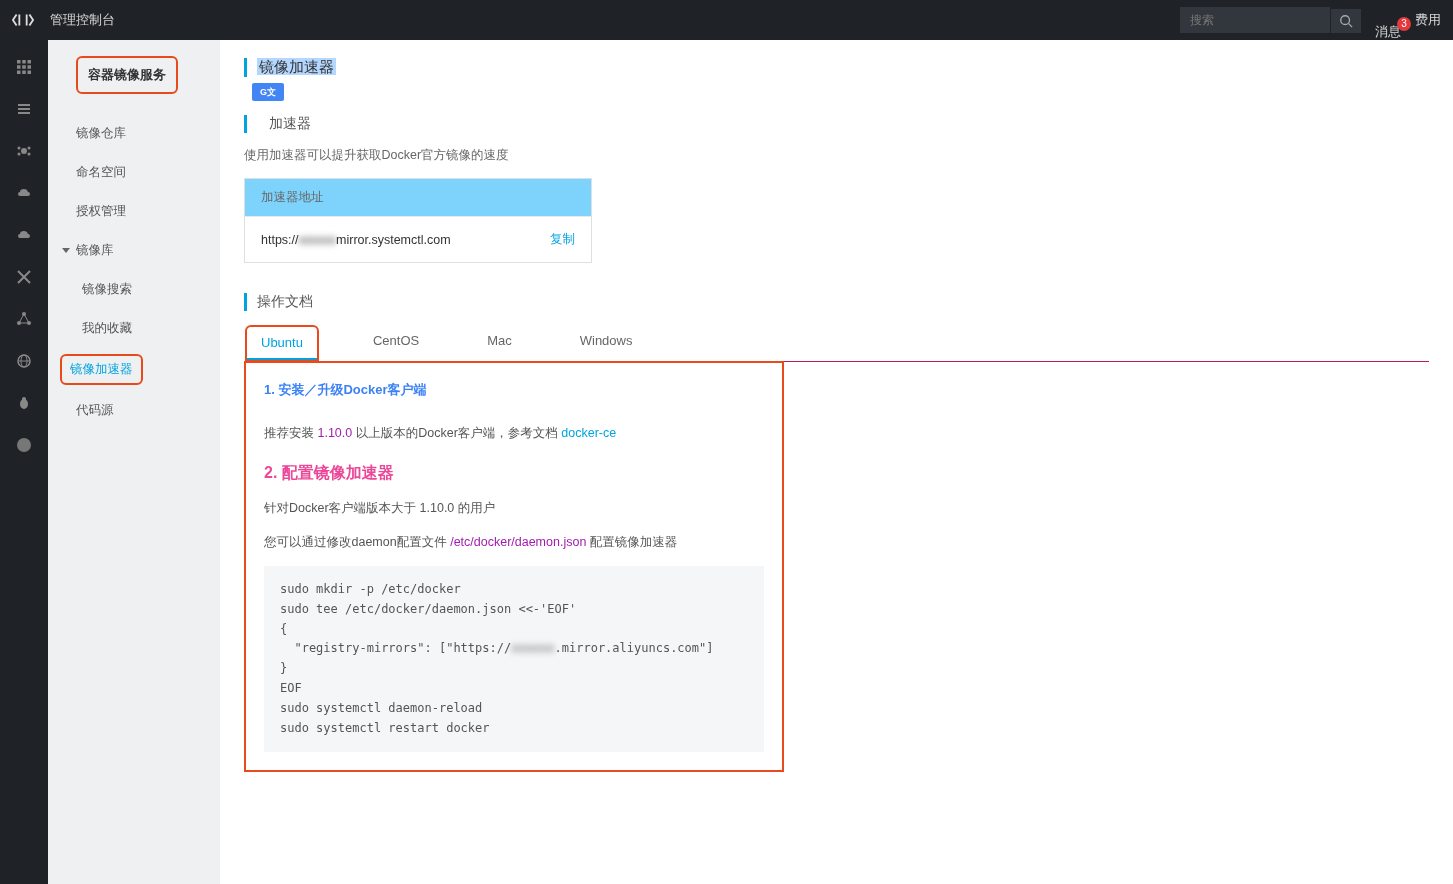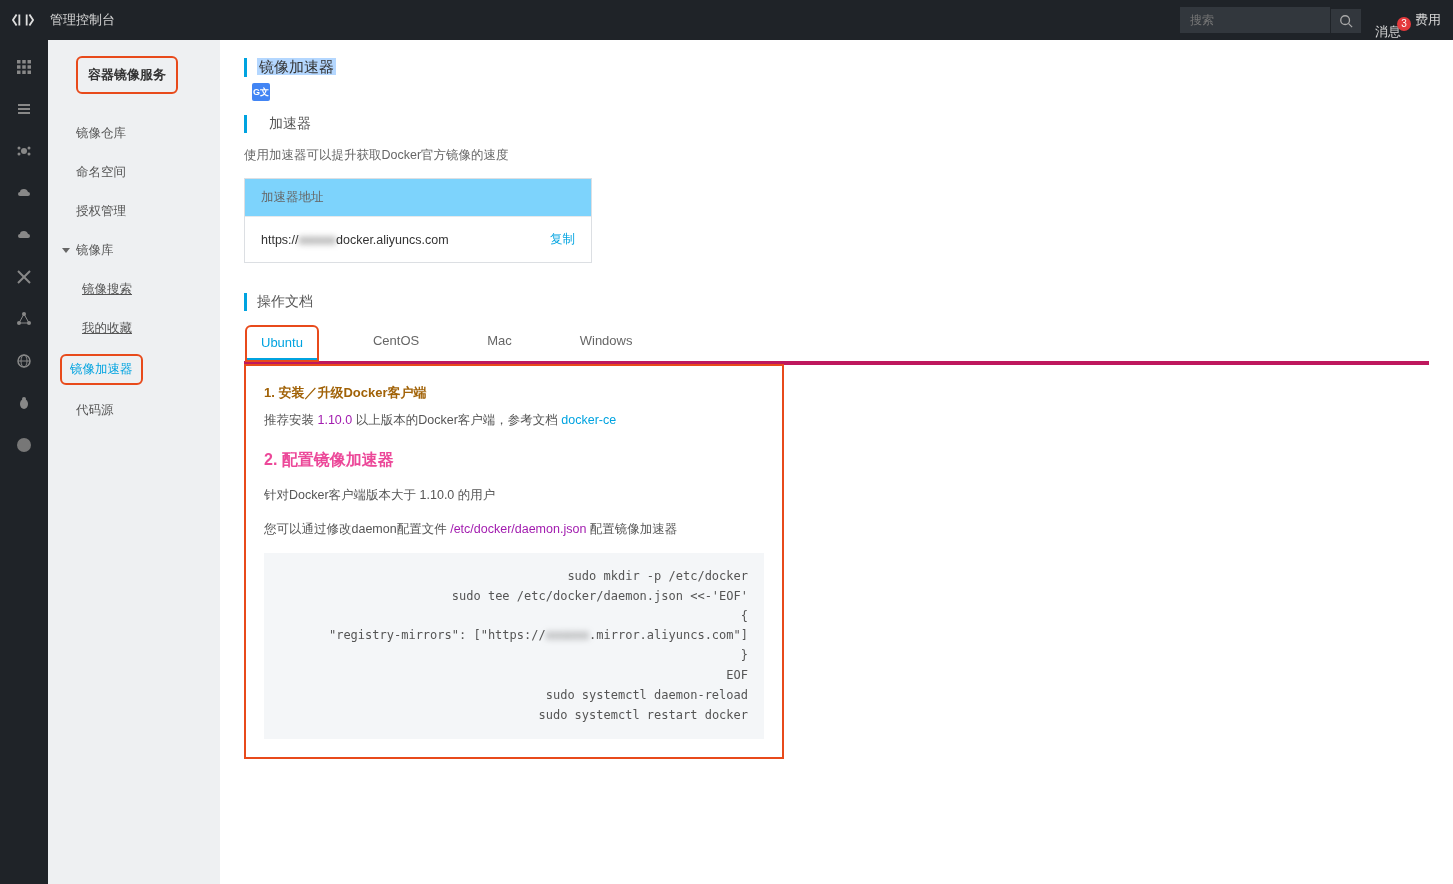--- a/index.html
+++ b/index.html
@@ -25,54 +25,54 @@
     .rail-item.grid svg { width: 14px; height: 14px; }
     .rail-dot { width: 14px; height: 14px; border-radius: 50%; background: #777; }
     
     .side-nav { width: 172px; background: #eef0f2; padding-top: 16px; }
     .side-title-wrap { padding: 0 12px 6px 28px; }
     .side-title { display: inline-block; border: 2px solid #e84a1b; border-radius: 6px; padding: 8px 10px; font-weight: 600; color: #333; font-size: 13px; }
     .side-nav-list { margin-top: 14px; }
     .side-item { padding: 11px 10px 11px 28px; font-size: 12.5px; color: #555; cursor: pointer; }
     .side-item.group { display:flex; align-items:center; gap:6px; padding-left: 14px; color:#555; }
     .side-item.group .chev { width:0; height:0; border-left:4px solid transparent; border-right:4px solid transparent; border-top:5px solid #666; }
-    .side-item.sub { padding-left: 34px; text-decoration: underline; }
+    .side-item.sub { padding-left: 34px; }
     .side-item.active-wrap { padding: 6px 12px; }
     .side-item-active { display:inline-block; border: 2px solid #e84a1b; border-radius: 6px; padding: 5px 8px; color: #00a3e0; font-size: 12.5px; }
     
     .main { flex: 1; padding: 18px 24px; overflow-y: auto; }
     .page-head { display:flex; flex-direction:column; gap:6px; margin-bottom: 14px; }
     .page-title-line { border-left: 3px solid #00a3e0; padding-left: 10px; }
     .page-title-hl { background: #b4d7ff; color: #333; font-size: 15px; padding: 0 2px; }
-    .translate-ico { width:18px; height:18px; background:#4285f4; border-radius:2px; display:flex; align-items:center; justify-content:center; color:#fff; font-size:9px; font-weight:bold; margin-left:8px; }
+    .translate-ico { width:32px; height:18px; background:#4285f4; border-radius:2px; display:flex; align-items:center; justify-content:center; color:#fff; font-size:9px; font-weight:bold; margin-left:8px; }
     
     .sec-header { border-left: 3px solid #00a3e0; padding-left: 22px; font-size: 14px; color:#555; margin: 8px 0 14px 0; }
     .sec-desc { font-size: 12.5px; color: #666; margin-bottom: 14px; }
     
     .accel-box { width: 348px; border: 1px solid #dcdfe3; }
     .accel-head { background: #7dd3fc; padding: 10px 16px; font-size: 12.5px; color:#666; border-bottom:1px solid #e6e9ec; }
     .accel-body { padding: 14px 16px; display:flex; justify-content: space-between; align-items:center; font-size:12.5px; }
     .accel-url { color:#333; }
     .accel-url .blur { filter: blur(3px); }
     .accel-copy { color: #00a3e0; cursor:pointer; }
     
     .doc-header { border-left: 3px solid #00a3e0; padding-left: 10px; font-size: 14px; color:#555; margin: 30px 0 14px 0; }
-    .tabs { display:flex; gap: 40px; border-bottom: 4px solid #be185d; padding-left: 1px; margin-bottom: 0; }
+    .tabs { display:flex; gap: 40px; border-bottom: 1px solid #be185d; padding-left: 1px; margin-bottom: 0; }
     .tab-outer { border: 2px solid transparent; border-radius: 6px 6px 0 0; padding: 0; }
     .tab-outer.marked { border-color: #e84a1b; border-bottom: 2px solid #e84a1b; margin-bottom:-1px; }
     .tab { padding: 8px 14px; font-size: 13px; color:#666; cursor:pointer; }
     .tab.active { color:#00a3e0; border-bottom: 2px solid #00a3e0; }
     
     .doc-area { border: 2px solid #e84a1b; border-top: 2px solid #e84a1b; padding: 18px; margin-top: -1px; width: 540px; }
-    .doc-h { font-size: 13px; font-weight: 600; color:#a16207; margin-bottom: 8px; }
+    .doc-h { font-size: 13px; font-weight: 600; color:#3b82f6; margin-bottom: 24px; }
     .doc-p { font-size: 12.5px; color:#555; margin-bottom: 14px; line-height:1.6; }
     .doc-red { color: #a21caf; margin-top: 44px; }
     .doc-link { color: #00a3e0; cursor:pointer; }
     .doc-h2 { font-size: 16px; font-weight: 600; color:#ec4899; margin: 20px 0 14px 0; }
-    .code-block { background: #f4f6f8; padding: 14px 16px; font-family: "Menlo", "Consolas", monospace; font-size: 12px; color: #555; line-height: 1.65; white-space: pre; overflow-x:auto;text-align:right; }
+    .code-block { background: #f4f6f8; padding: 14px 16px; font-family: "Menlo", "Consolas", monospace; font-size: 12px; color: #555; line-height: 1.65; white-space: pre; overflow-x:auto; }
     .code-block .blur { filter: blur(3px); }
   </style>
 </head>
 <body>
 
 <div class="top-bar">
   <div class="top-bar-logo">
     <svg viewBox="0 0 24 14">
         <path d="M5 1 L1 7 L5 13 M8 1 L8 13 M19 1 L23 7 L19 13 M16 1 L16 13" stroke="#ddd" stroke-width="2" fill="none"></path>
       </svg>
@@ -199,21 +199,21 @@
       </div>
       <div class="translate-ico">G文</div>
     </div>
 
     <div class="sec-header">加速器</div>
     <div class="sec-desc">使用加速器可以提升获取Docker官方镜像的速度</div>
 
     <div class="accel-box">
       <div class="accel-head">加速器地址</div>
       <div class="accel-body">
-        <span class="accel-url"><span>https://</span><span class="blur">xxxxxx</span><span>docker.aliyuncs.com</span></span>
+        <span class="accel-url"><span>https://</span><span class="blur">xxxxxx</span><span>mirror.systemctl.com</span></span>
         <span class="accel-copy">复制</span>
       </div>
     </div>
 
     <div class="doc-header">操作文档</div>
 
     <div class="tabs">
       <div class="tab-outer marked">
           <div class="tab active">Ubuntu</div>
         </div>

